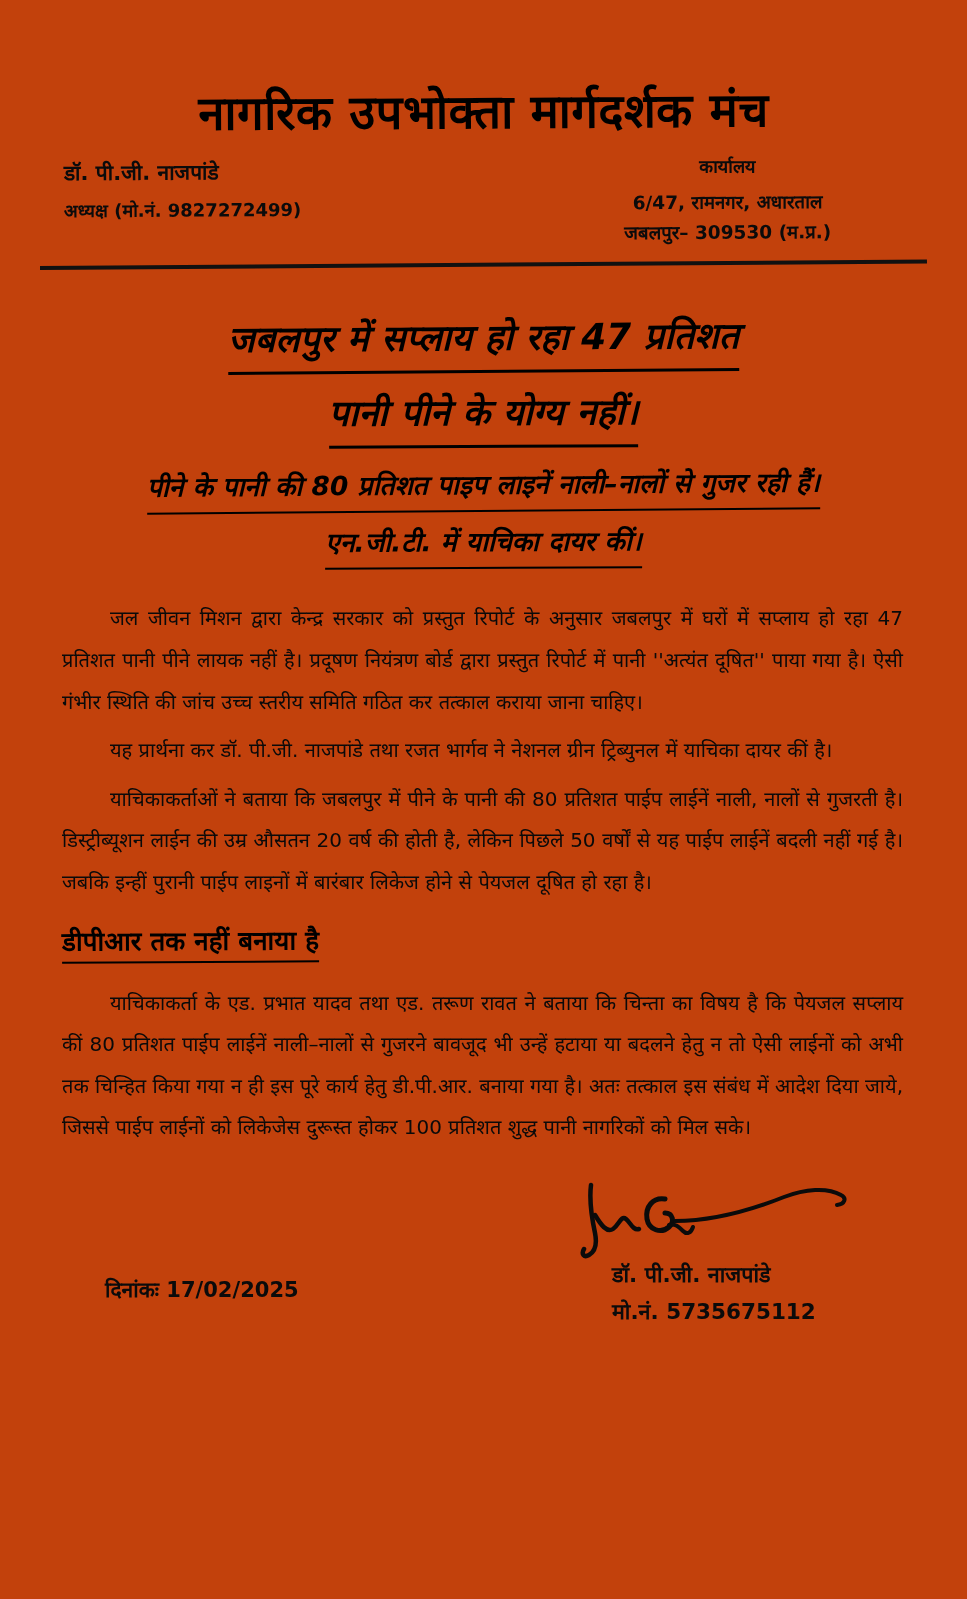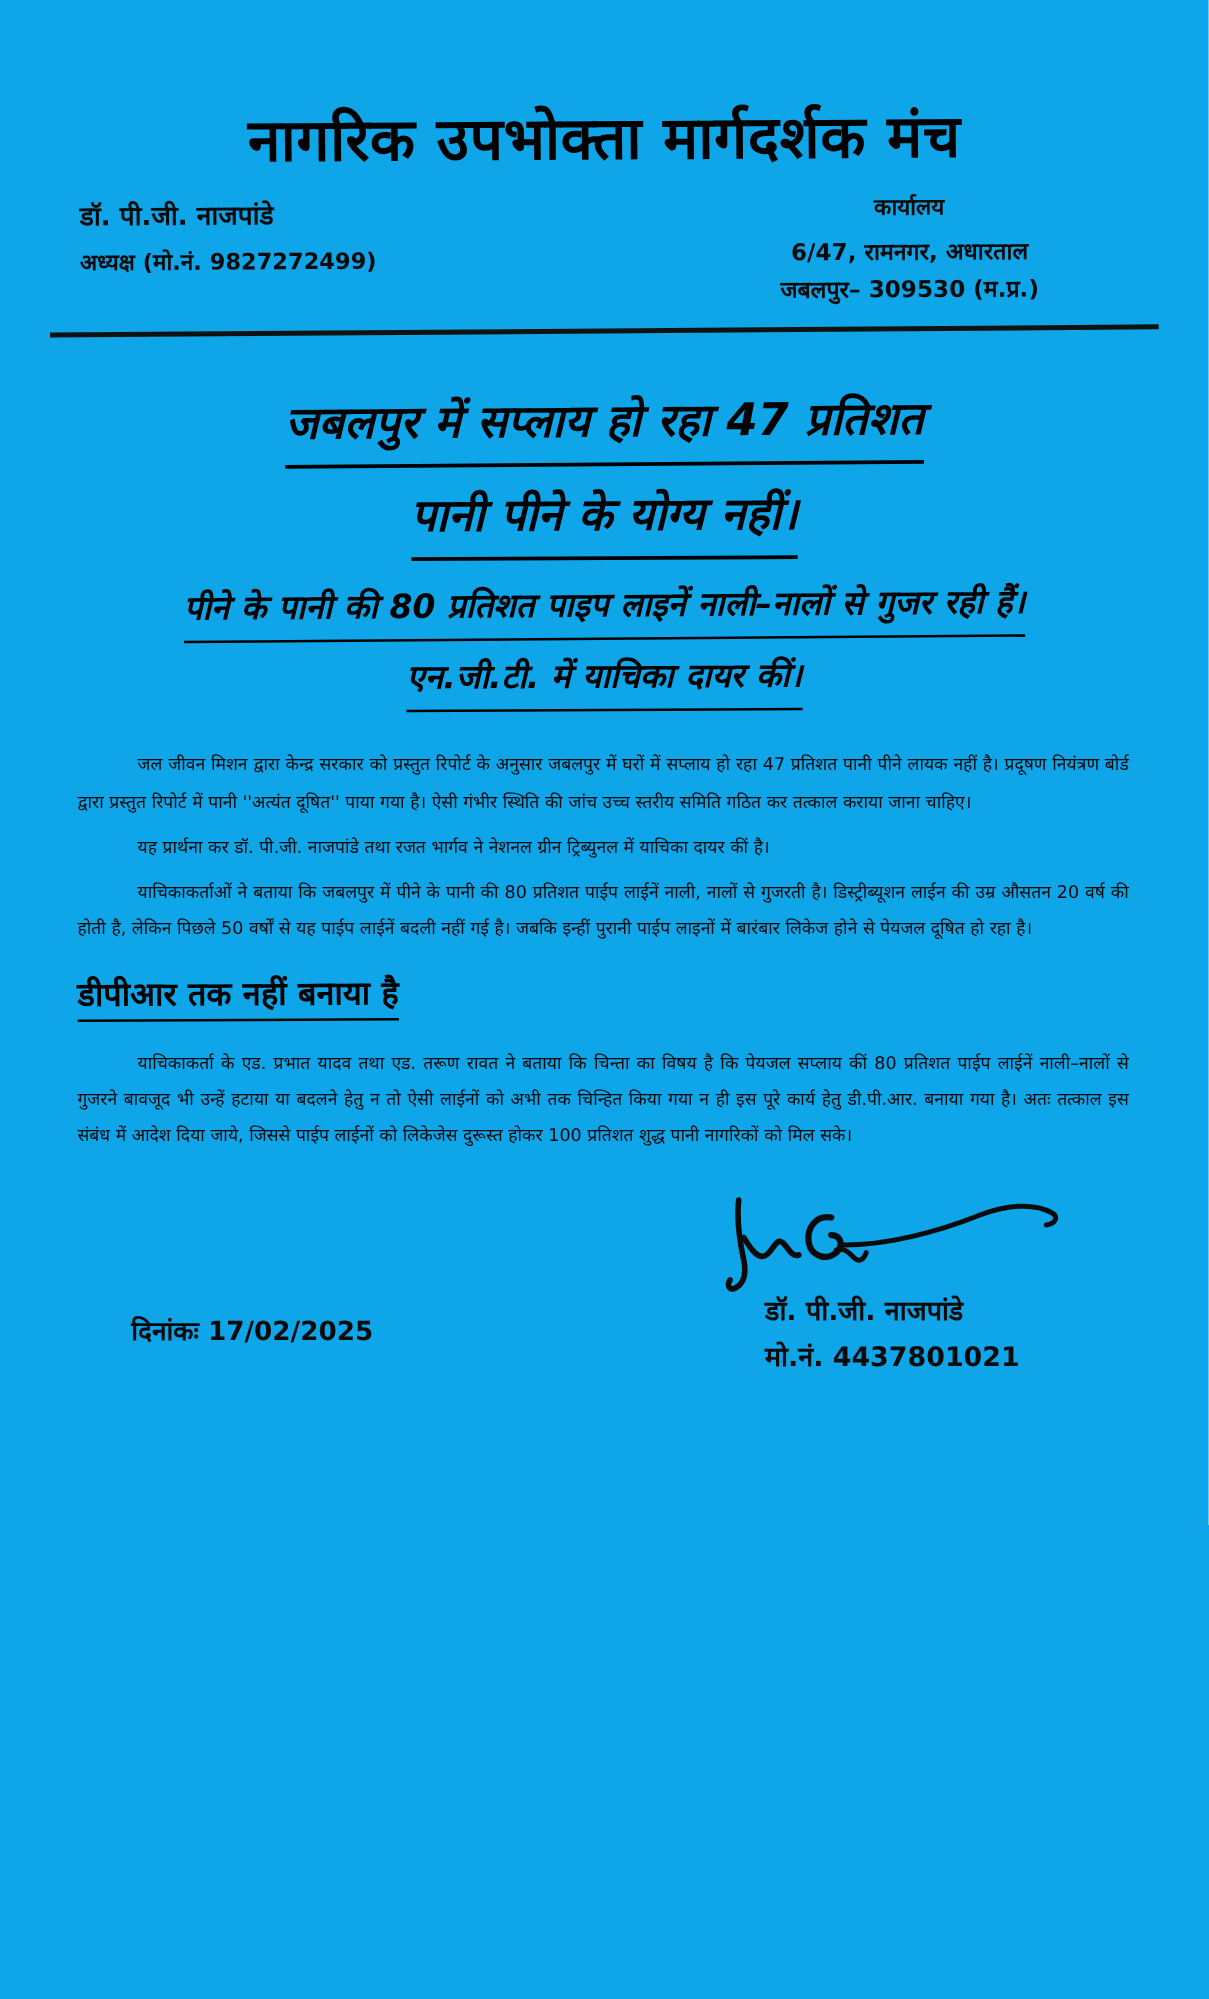--- a/index.html
+++ b/index.html
@@ -8,21 +8,21 @@
     background: #ffffff;
   }
   body {
     font-family: "Liberation Sans", sans-serif;
   }
   .page {
     position: relative;
     width: 967px;
     height: 1599px;
     margin: 0 auto;
-    background: #0ea5e9;
+    background: #c2410c;
     overflow: hidden;
     color: #0b0b0b;
   }
 
   
   .letterhead {
     padding: 86px 40px 0 40px;
   }
   .org-title {
     text-align: center;
@@ -138,21 +138,21 @@
   .hl-line-3 { transform: rotate(-0.45deg); margin-bottom: 9px; }
   .hl-line-4 { transform: rotate(-0.3deg); }
 
   
   .body-block {
     margin-top: 30px;
     padding: 0 64px 0 62px;
   }
   p.para {
     font-family: "DejaVu Sans", sans-serif;
-    font-size: 14px;
+    font-size: 20px;
     line-height: 2.08;
     text-align: justify;
     text-justify: inter-word;
     margin: 0 0 7px 0;
     text-indent: 48px;
     color: #0a0a0a;
   }
   p.para.tight { margin-bottom: 2px; }
 
   .section-head {
@@ -274,17 +274,17 @@
       <path d="M16 38 C22 48, 28 56, 34 52 C40 48, 42 38, 47 42 C52 46, 54 54, 60 52" fill="none" stroke="#0b0b0b" stroke-width="4.5" stroke-linecap="round"></path>
       <path d="M86 22 C74 20, 66 30, 68 42 C70 53, 82 57, 90 50 C96 45, 94 36, 86 36" fill="none" stroke="#0b0b0b" stroke-width="5" stroke-linecap="round"></path>
       <path d="M90 48 C96 46, 100 50, 104 54 C108 58, 112 56, 114 50" fill="none" stroke="#0b0b0b" stroke-width="4" stroke-linecap="round"></path>
       <path d="M96 44 C130 44, 170 34, 205 20 C226 12, 248 10, 262 18 C268 21, 266 27, 258 28" fill="none" stroke="#0b0b0b" stroke-width="4" stroke-linecap="round"></path>
     </svg>
 
     <div class="date-line">दिनांकः 17/02/2025</div>
 
     <div class="sign-name-block">
       <div class="sign-name">डॉ. पी.जी. नाजपांडे</div>
-      <div class="sign-phone">मो.नं. 4437801021</div>
+      <div class="sign-phone">मो.नं. 5735675112</div>
     </div>
   </div>
 
 </div>
 
 </body></html>

